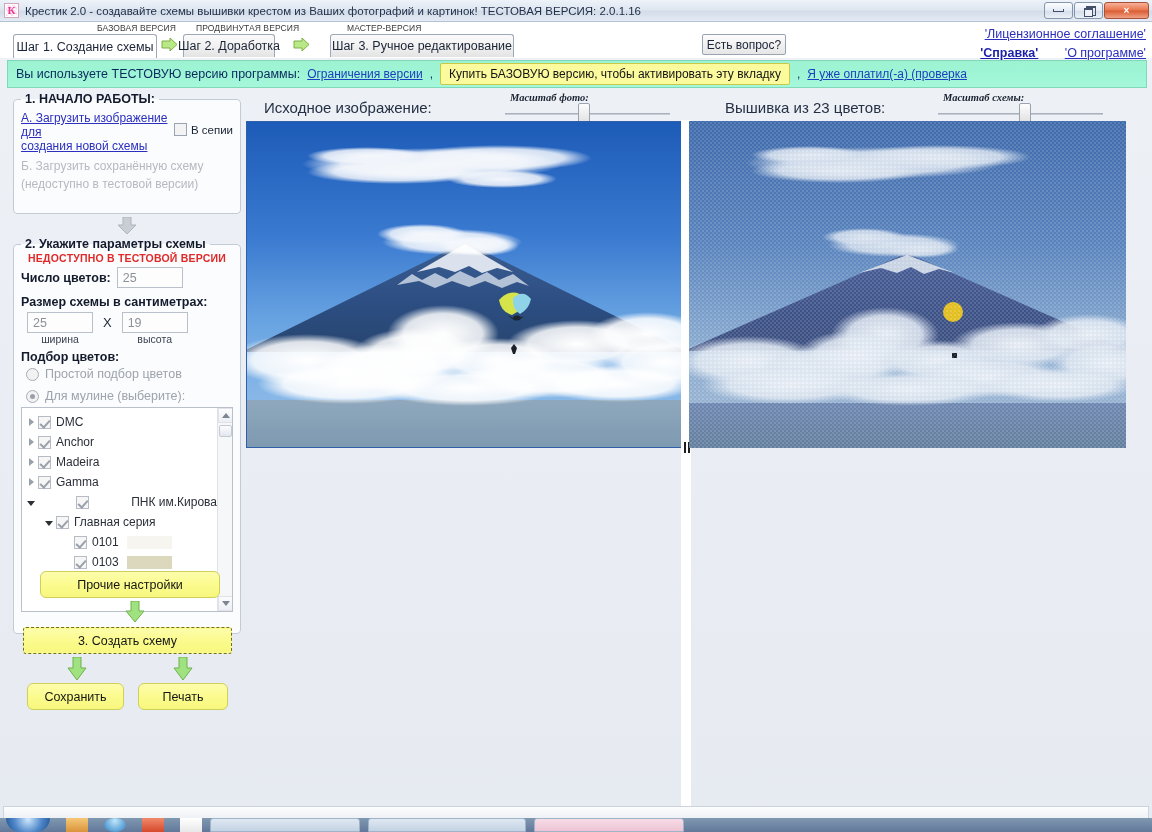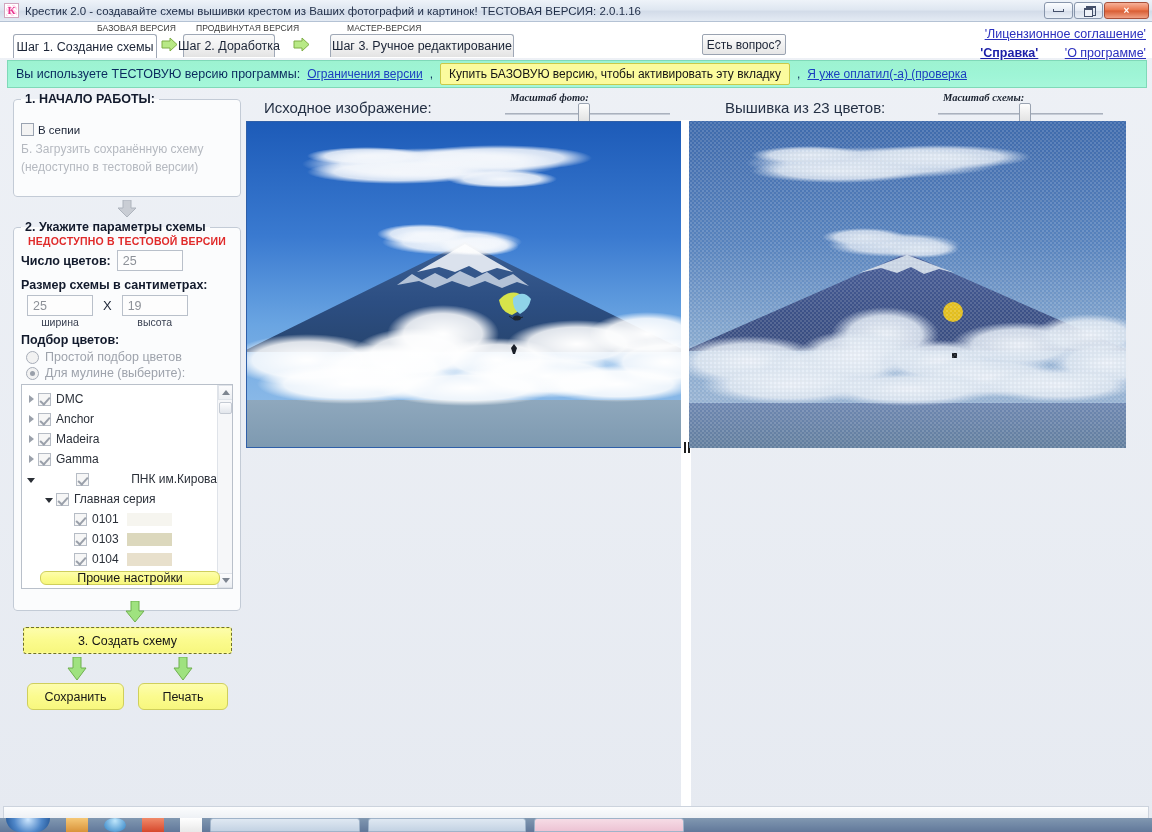--- a/index.html
+++ b/index.html
@@ -349,20 +349,24 @@
     <span class="banner-buy">Купить БАЗОВУЮ версию, чтобы активировать эту вкладку</span>
     <span class="banner-sep">,</span>
     <span class="banner-paid">Я уже оплатил(-а) (проверка</span>
   </div>
 
   <div class="leftpanel">
 
     <fieldset class="gb">
       <legend>1. НАЧАЛО РАБОТЫ:</legend>
       <div style="display:flex; align-items:flex-start; justify-content:space-between;">
+        <div style="max-width:150px;">
+          <span class="lnk">А. Загрузить изображение для</span>
+          <span class="lnk">создания новой схемы</span>
+        </div>
         <div class="sepia-wrap" style="margin-top:12px;">
           <span class="cb"></span>
           <span class="sepia-lbl">В сепии</span>
         </div>
       </div>
       <div style="margin-top:3px;">
         <span class="disabled-txt">Б. Загрузить сохранённую схему</span><br>
         <span class="disabled-txt">(недоступно в тестовой версии)</span>
       </div>
     </fieldset>
@@ -391,21 +395,21 @@
           <span class="txtbox" style="width:66px;">19</span>
           <span class="sublbl">высота</span>
         </div>
       </div>
 
       <div class="fieldlbl" style="margin-top:5px;">Подбор цветов:</div>
       <div style="display:flex; align-items:center; gap:6px; margin-top:3px; padding-left:5px;">
         <span class="radio"></span>
         <span class="radiolbl">Простой подбор цветов</span>
       </div>
-      <div style="display:flex; align-items:center; gap:6px; margin-top:2px; padding-left:5px;">
+      <div style="display:flex; align-items:center; gap:6px; margin-top:8px; padding-left:5px;">
         <span class="radio sel"></span>
         <span class="radiolbl">Для мулине (выберите):</span>
       </div>
 
       <div class="treebox">
         <div class="treelist" id="treelist">
             <div class="trow" style="padding-left: 0px;">
               <span class="tw"><i class="tri right"></i></span>
               <span class="tcb"></span>
               <span class="tlabel">DMC</span>
@@ -460,21 +464,21 @@
             </div>
           <div class="tsthumb"></div>
           <div class="tsbtn dn">
               <i class="ar"></i>
             </div>
         </div>
       </div>
     </fieldset>
   </div>
 
-  <div class="ybtn" style="position:absolute; left:40px; top:571px; width:180px; height:14px;">
+  <div class="ybtn" style="position:absolute; left:40px; top:571px; width:180px; height:27px;">
     <span>Прочие настройки</span>
   </div>
   <svg style="position:absolute; left:124px; top:601px;" width="22" height="22" viewBox="0 0 22 22">
     <path d="M7 0 h8 v10 h5 l-9 11 -9 -11 h5 Z" fill="#9fe27f" stroke="#6fb04f" stroke-width="1"></path>
   </svg>
 
   <div class="ybtn focus" style="position:absolute; left:23px; top:627px; width:209px; height:27px;">
     <span>3. Создать схему</span>
   </div>
   <svg style="position:absolute; left:66px; top:657px;" width="22" height="24" viewBox="0 0 22 24">

